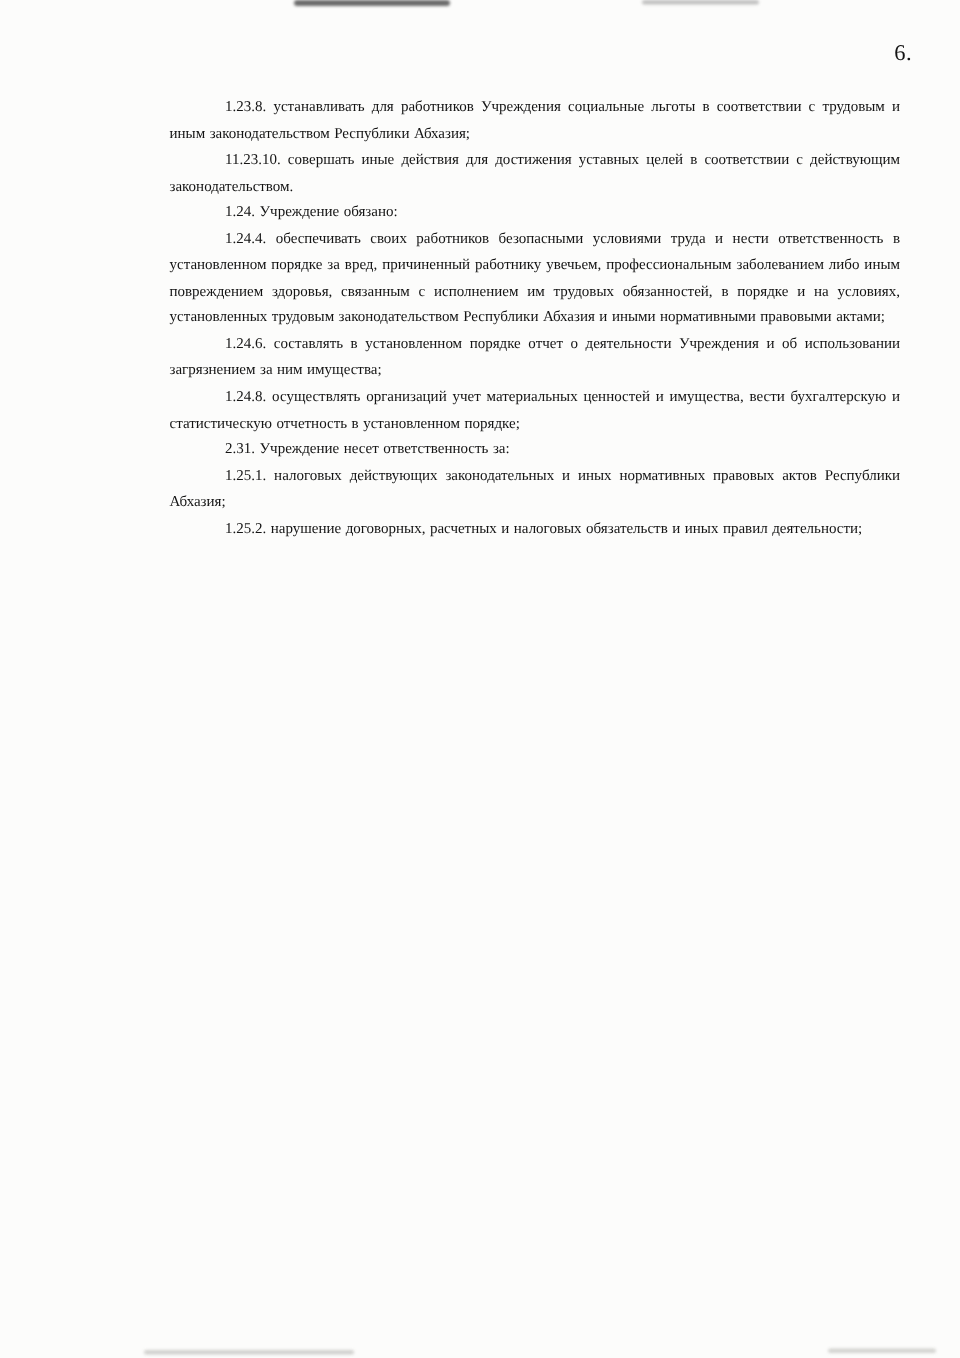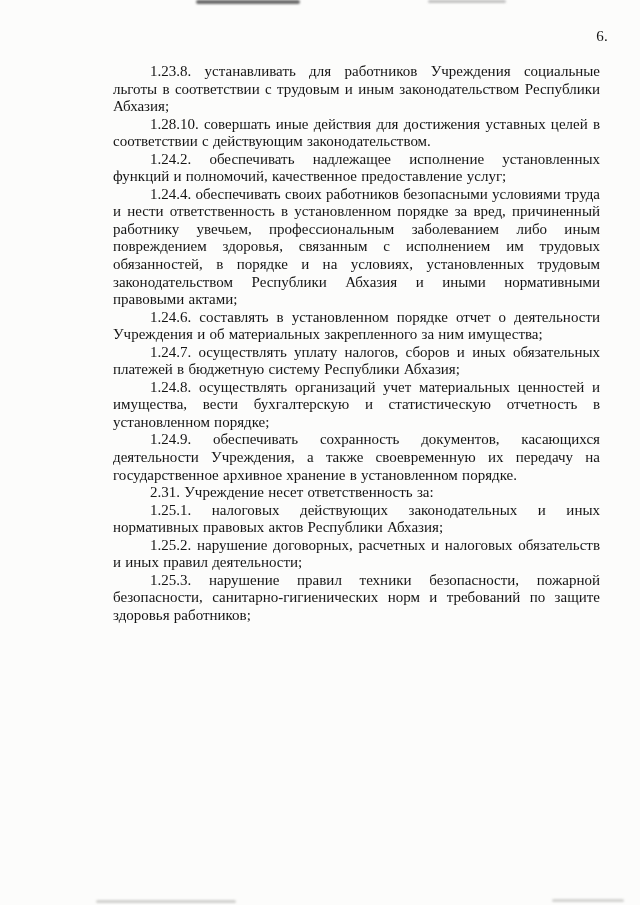--- a/index.html
+++ b/index.html
@@ -41,21 +41,21 @@
     right: 32px;
     font-size: 15px;
     letter-spacing: .3px;
   }
   .text-block {
     position: absolute;
     top: 63px;
     left: 113px;
     right: 40px;
     text-align: justify;
-    font-size: 15px;
+    font-size: 10px;
     line-height: 17.55px;
     word-spacing: .5px;
   }
   .text-block p {
     margin: 0;
     padding: 0;
     text-indent: 37px;
   }
 </style>
 </head>
@@ -65,26 +65,23 @@
 
   <div class="scan-artifact artifact-top-1"></div>
   <div class="scan-artifact artifact-top-2"></div>
   <div class="scan-artifact artifact-bottom-1"></div>
   <div class="scan-artifact artifact-bottom-2"></div>
 
   <div class="page-number">6.</div>
 
   <div class="text-block">
     <p>1.23.8. устанавливать для работников Учреждения социальные льготы в соответствии с трудовым и иным законодательством Республики Абхазия;</p>
-    <p>1.28.10. совершать иные действия для достижения уставных целей в соответствии с действующим законодательством.</p>
-    <p>1.24.2. обеспечивать надлежащее исполнение установленных функций и полномочий, качественное предоставление услуг;</p>
+    <p>11.23.10. совершать иные действия для достижения уставных целей в соответствии с действующим законодательством.</p>
+    <p>1.24. Учреждение обязано:</p>
     <p>1.24.4. обеспечивать своих работников безопасными условиями труда и нести ответственность в установленном порядке за вред, причиненный работнику увечьем, профессиональным заболеванием либо иным повреждением здоровья, связанным с исполнением им трудовых обязанностей, в порядке и на условиях, установленных трудовым законодательством Республики Абхазия и иными нормативными правовыми актами;</p>
-    <p>1.24.6. составлять в установленном порядке отчет о деятельности Учреждения и об материальных закрепленного за ним имущества;</p>
-    <p>1.24.7. осуществлять уплату налогов, сборов и иных обязательных платежей в бюджетную систему Республики Абхазия;</p>
+    <p>1.24.6. составлять в установленном порядке отчет о деятельности Учреждения и об использовании загрязнением за ним имущества;</p>
     <p>1.24.8. осуществлять организаций учет материальных ценностей и имущества, вести бухгалтерскую и статистическую отчетность в установленном порядке;</p>
-    <p>1.24.9. обеспечивать сохранность документов, касающихся деятельности Учреждения, а также своевременную их передачу на государственное архивное хранение в установленном порядке.</p>
     <p>2.31. Учреждение несет ответственность за:</p>
     <p>1.25.1. налоговых действующих законодательных и иных нормативных правовых актов Республики Абхазия;</p>
     <p>1.25.2. нарушение договорных, расчетных и налоговых обязательств и иных правил деятельности;</p>
-    <p>1.25.3. нарушение правил техники безопасности, пожарной безопасности, санитарно-гигиенических норм и требований по защите здоровья работников;</p>
   </div>
 
 </div>
 
 </body></html>

